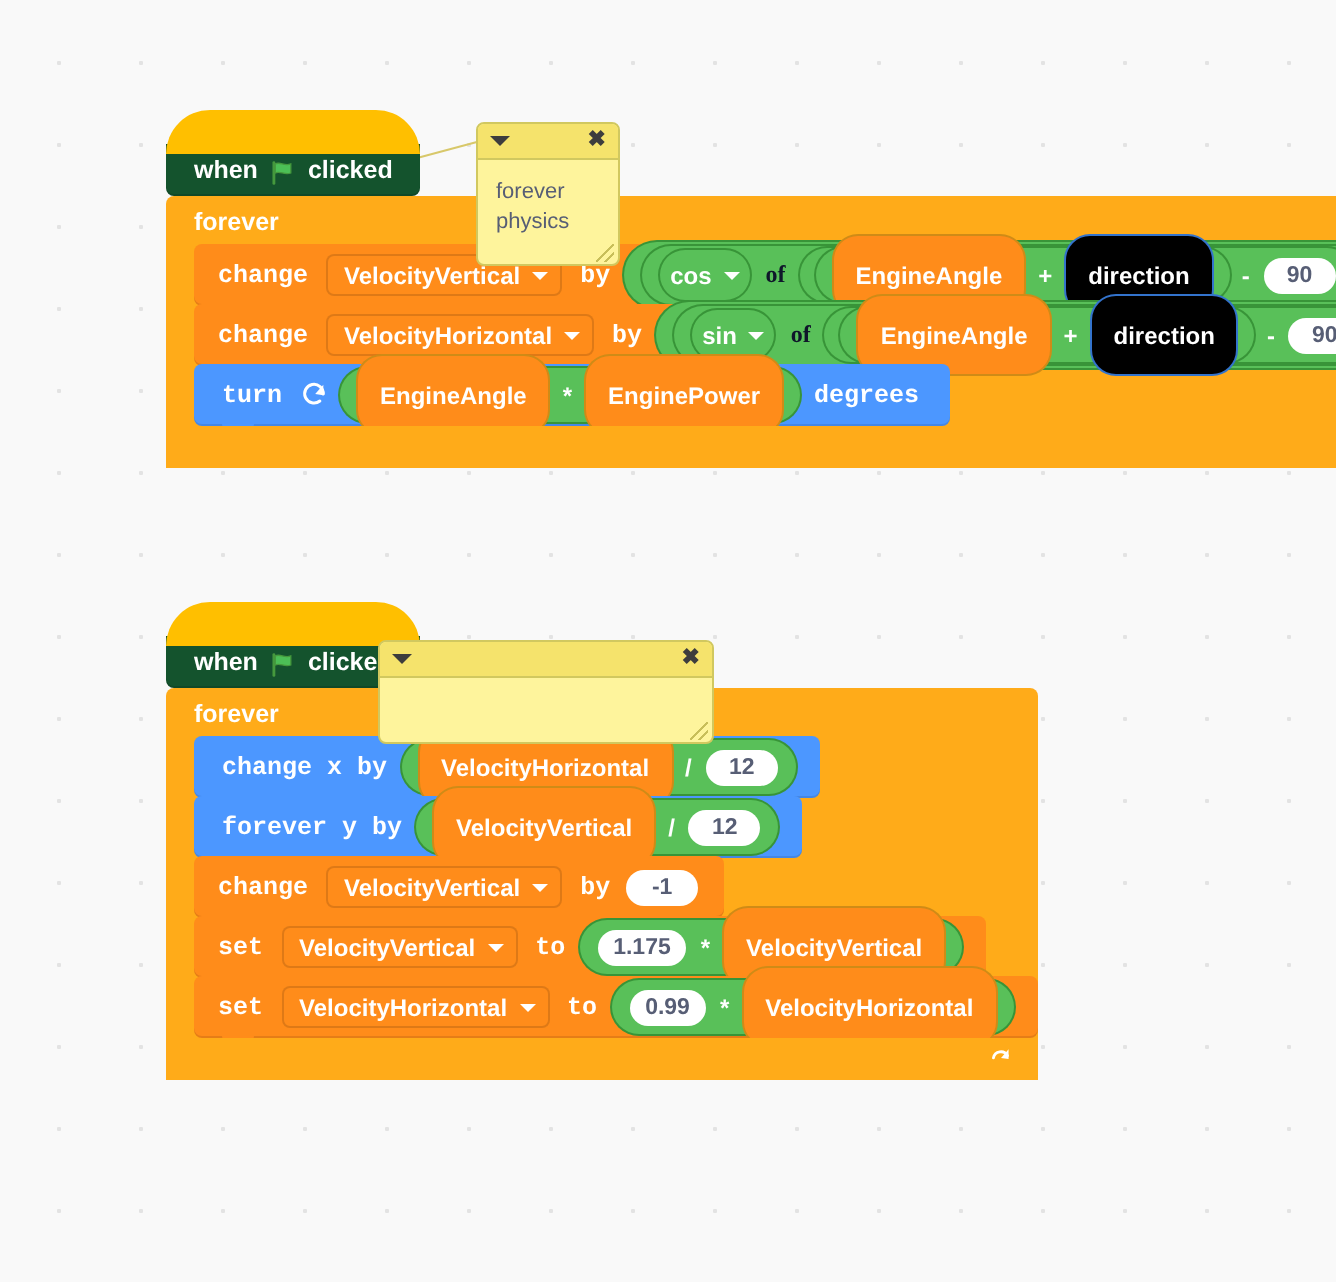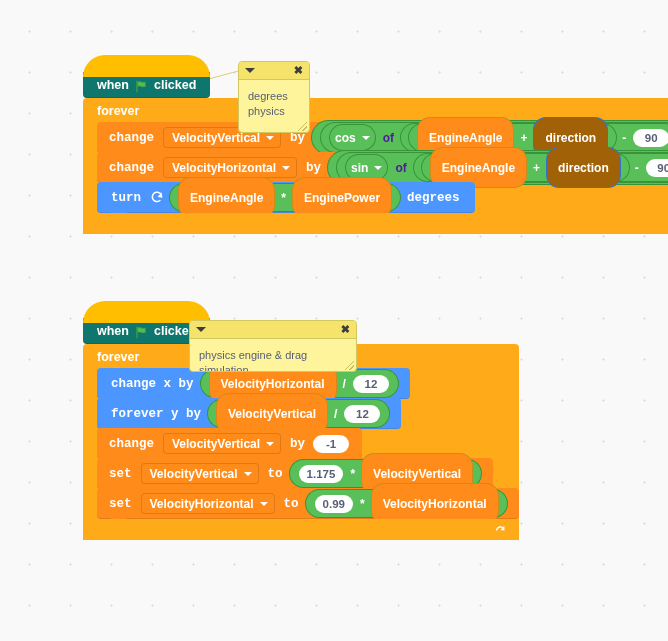--- a/index.html
+++ b/index.html
@@ -14,21 +14,21 @@
     position:relative;
     -webkit-font-smoothing:antialiased;
   }
   .canvas{position:absolute;inset:0;}
 
   
   .script{position:absolute;}
 
   .hat{
     position:relative;
-    background:#0f766e;
+    background:#14532d;
     border-radius:0 0 4px 4px;
     height:26px;
     display:flex;align-items:center;
     padding:0 14px 0 14px;
     color:#fff;font-size:12.5px;font-weight:bold;
     box-shadow:inset 0 -1px 0 rgba(0,0,0,.12);
     width:max-content;
     z-index:3;
   }
   .hat:before{
@@ -118,21 +118,21 @@
   
   .oval{
     display:inline-flex;align-items:center;justify-content:center;
     height:39px;border-radius:12px;
     padding:0 11px;
     font-size:12px;font-weight:bold;color:#fff;
     white-space:nowrap;
     margin:0 3px;
   }
   .oval.var{background:#FF8C1A;box-shadow:0 0 0 1px #CF8B17;}
-  .oval.motion{background:#a16207;box-shadow:0 0 0 1px #3373CC;}
+  .oval.motion{background:#000000;box-shadow:0 0 0 1px #3373CC;}
 
   
   .num{
     display:inline-flex;align-items:center;justify-content:center;
     min-width:20px;height:18px;border-radius:11px;
     background:#fff;color:#575E75;
     font-size:11.5px;font-weight:bold;
     padding:0 8px;margin:0 3px;
     white-space:nowrap;
   }
@@ -142,21 +142,21 @@
     display:inline-flex;align-items:center;
     background:#59C059;
     border-radius:16px;
     box-shadow:0 0 0 1px #389438;
     padding:2px 6px;
     height:27px;
     box-sizing:border-box;
     margin:0 2px;
   }
   .op .sym{color:#fff;font-size:12px;font-weight:bold;margin:0 4px;}
-  .op .txt{color:#4c1d95;font-size:12px;font-weight:bold;margin:0 5px;}
+  .op .txt{color:#0f172a;font-size:12px;font-weight:bold;margin:0 5px;font-family:Liberation Serif, serif;}
 
   .op.outer{height:33px;border-radius:20px;padding:2px 7px;}
   .op.mid{height:29px;border-radius:18px;}
 
   
   .comment{
     position:absolute;
     background:#FEF49C;
     border:1px solid #D1C85F;
     border-radius:4px;
@@ -209,21 +209,21 @@
 
 <div class="canvas">
 
   <div class="conn" style="left:173px;top:88px;width:70px;transform:rotate(-15deg);"></div>
 
   <div class="comment" style="left:238px;top:61px;width:72px;height:72px;">
     <div class="comment-bar">
       <span class="c-collapse"></span>
       <span class="c-close">✖</span>
     </div>
-    <div class="comment-body">degrees physics</div>
+    <div class="comment-body">forever physics</div>
     <div class="c-grip"></div>
   </div>
 
   <div class="script" style="left:83px;top:72px;">
 
     <div class="hat">
       <span class="lbl">when</span>
       <span class="flag">
         <svg viewBox="0 0 20 20" width="13" height="13">
           <path d="M3 2 L3 18" stroke="#45993D" stroke-width="2.2" fill="none" stroke-linecap="round"></path>
@@ -320,21 +320,20 @@
     </div>
   </div>
 
   <div class="conn" style="left:173px;top:334px;width:20px;"></div>
 
   <div class="comment" style="left:189px;top:320px;width:168px;height:52px;">
     <div class="comment-bar">
       <span class="c-collapse"></span>
       <span class="c-close">✖</span>
     </div>
-    <div class="comment-body">physics engine &amp; drag simulation</div>
     <div class="c-grip"></div>
   </div>
 
   <div class="script" style="left:83px;top:318px;">
 
     <div class="hat">
       <span class="lbl">when</span>
       <span class="flag">
         <svg viewBox="0 0 20 20" width="13" height="13">
           <path d="M3 2 L3 18" stroke="#45993D" stroke-width="2.2" fill="none" stroke-linecap="round"></path>

